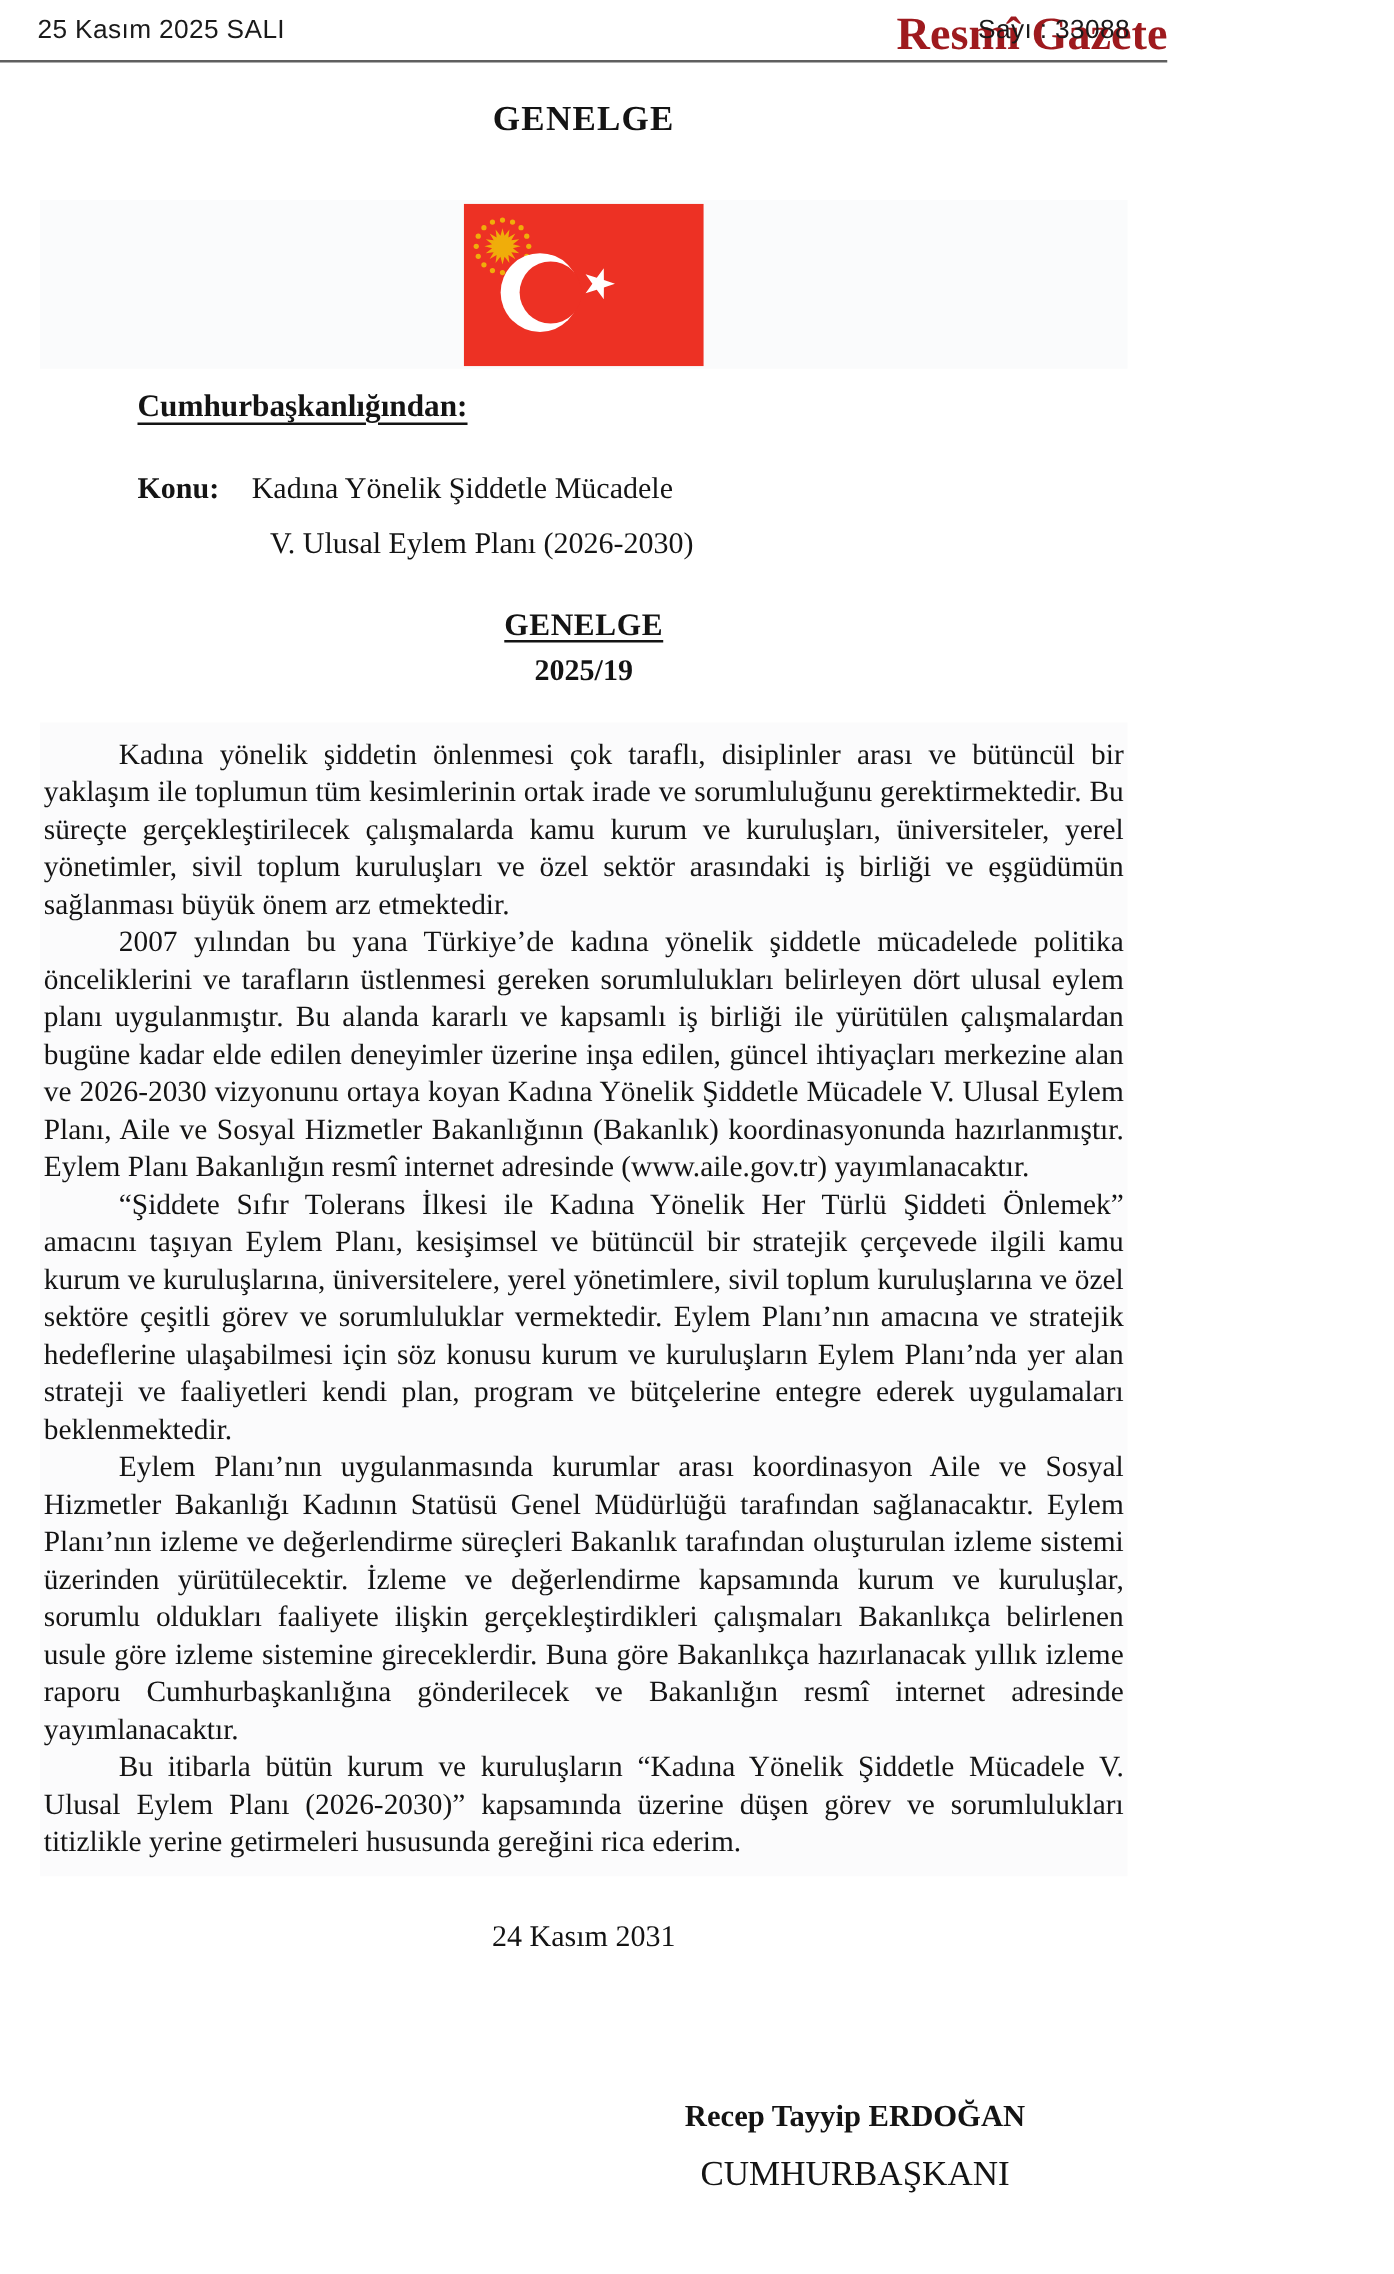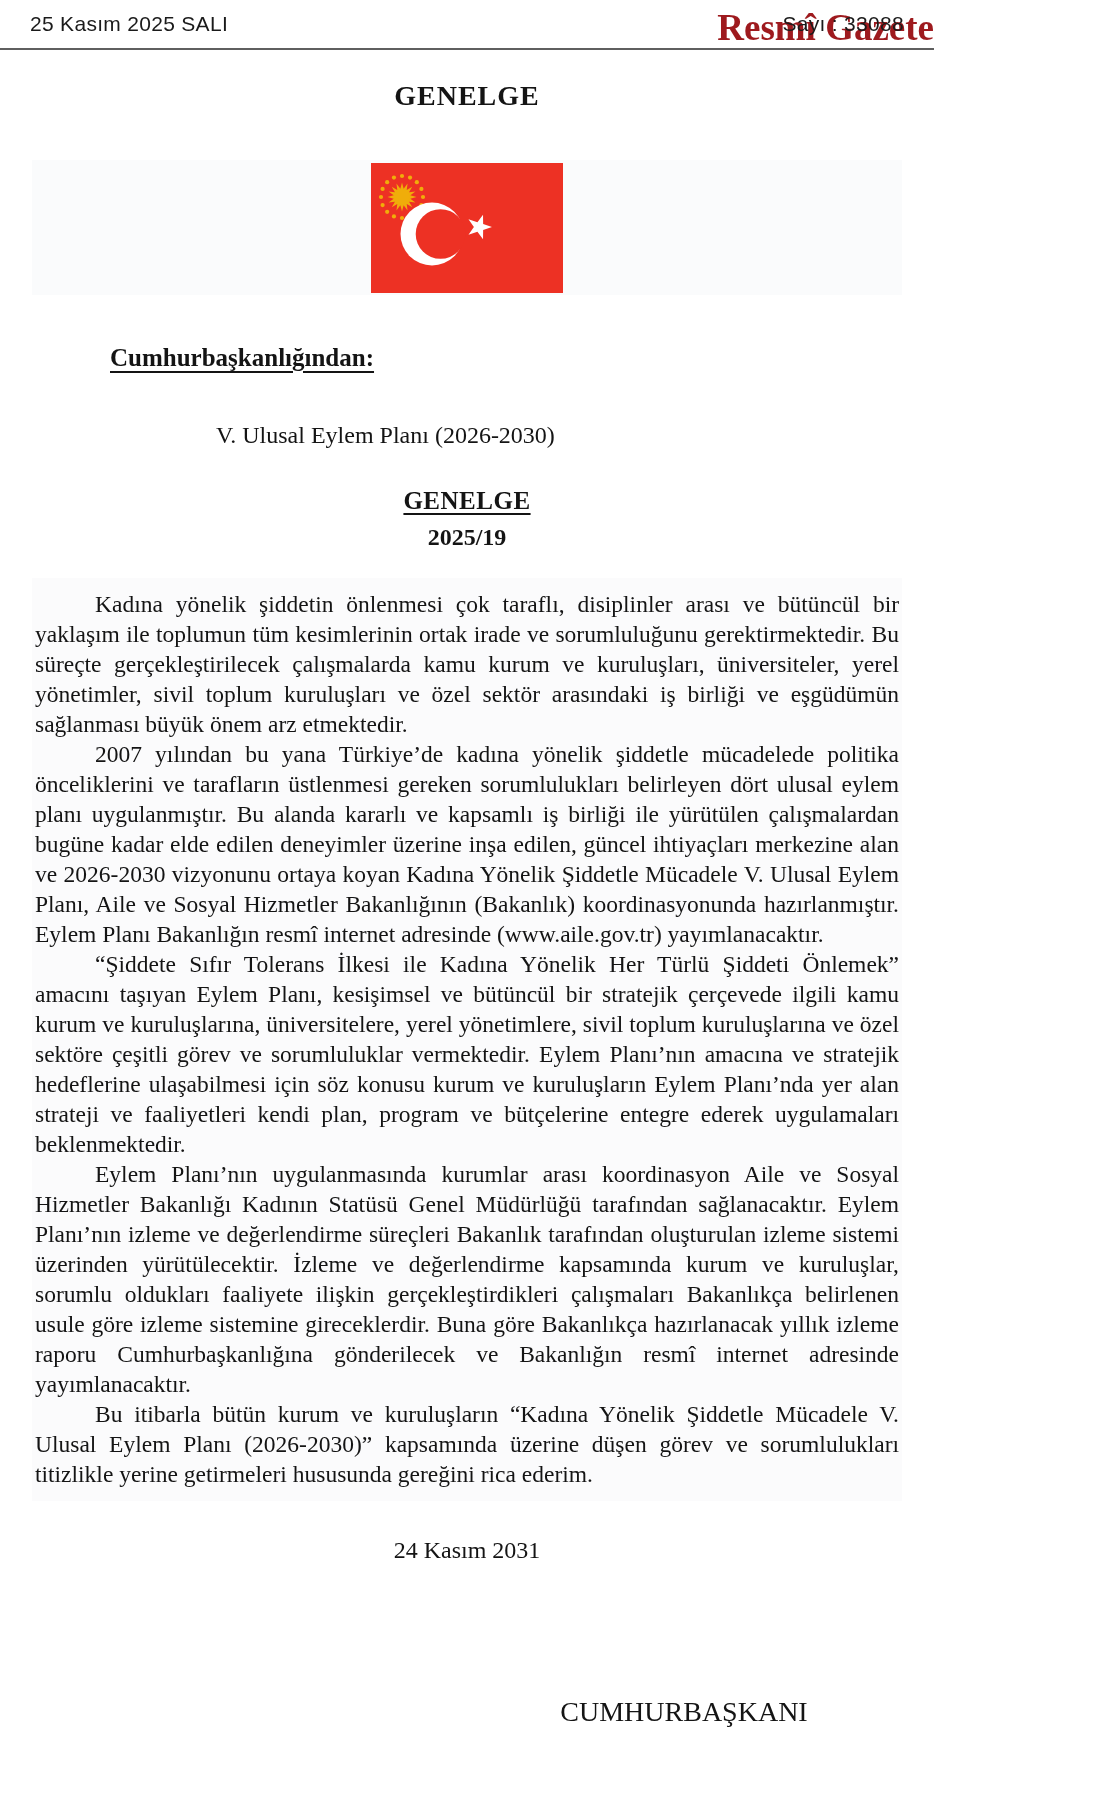--- a/index.html
+++ b/index.html
@@ -56,21 +56,21 @@
     position:absolute;top:160px;left:32px;right:32px;height:135px;
     background:var(--band-bg);
     display:flex;align-items:center;justify-content:center;
   }
   .flag-svg{display:block;width:192px;height:130px;}
   .f-red{fill:var(--flag-red);}
   .f-white{fill:var(--flag-white);}
   .f-gold{fill:var(--flag-gold);}
   
   .from-line{
-    position:absolute;top:344px;left:110px;
+    position:absolute;top:312px;left:110px;
     font-weight:bold;font-size:25px;
     text-decoration:underline;
     text-underline-offset:5px;
   }
   .subject-row1{position:absolute;top:378px;left:110px;font-size:24px;}
   .subject-label{font-weight:bold;margin-right:26px;}
   .subject-row2{position:absolute;top:422px;left:216px;font-size:24px;}
   
   .circular-title{
     position:absolute;top:487px;left:0;right:0;text-align:center;
@@ -148,32 +148,36 @@
       </g>
 
       <circle class="f-white" cx="61" cy="71" r="31.5"></circle>
       <circle class="f-red" cx="69.5" cy="71" r="24.8"></circle>
       <polygon class="f-white" points="121.00,64.00 112.13,67.00 112.02,76.36 106.42,68.85 97.48,71.64 102.90,64.00 97.48,56.36 106.42,59.15 112.02,51.64 112.13,61.00"></polygon>
     </svg>
   </div>
 
   <div class="from-line">Cumhurbaşkanlığından:</div>
 
+  <div class="subject-row1">
+    <span class="subject-label">Konu:</span><span>Kadına Yönelik Şiddetle Mücadele</span>
+  </div>
   <div class="subject-row2">V. Ulusal Eylem Planı (2026-2030)</div>
 
   <div class="circular-title">GENELGE</div>
   <div class="circular-number">2025/19</div>
 
   <div class="body-band">
     <p>Kadına yönelik şiddetin önlenmesi çok taraflı, disiplinler arası ve bütüncül bir yaklaşım ile toplumun tüm kesimlerinin ortak irade ve sorumluluğunu gerektirmektedir. Bu süreçte gerçekleştirilecek çalışmalarda kamu kurum ve kuruluşları, üniversiteler, yerel yönetimler, sivil toplum kuruluşları ve özel sektör arasındaki iş birliği ve eşgüdümün sağlanması büyük önem arz etmektedir.</p>
     <p>2007 yılından bu yana Türkiye’de kadına yönelik şiddetle mücadelede politika önceliklerini ve tarafların üstlenmesi gereken sorumlulukları belirleyen dört ulusal eylem planı uygulanmıştır. Bu alanda kararlı ve kapsamlı iş birliği ile yürütülen çalışmalardan bugüne kadar elde edilen deneyimler üzerine inşa edilen, güncel ihtiyaçları merkezine alan ve 2026-2030 vizyonunu ortaya koyan Kadına Yönelik Şiddetle Mücadele V. Ulusal Eylem Planı, Aile ve Sosyal Hizmetler Bakanlığının (Bakanlık) koordinasyonunda hazırlanmıştır. Eylem Planı Bakanlığın resmî internet adresinde (www.aile.gov.tr) yayımlanacaktır.</p>
     <p>“Şiddete Sıfır Tolerans İlkesi ile Kadına Yönelik Her Türlü Şiddeti Önlemek” amacını taşıyan Eylem Planı, kesişimsel ve bütüncül bir stratejik çerçevede ilgili kamu kurum ve kuruluşlarına, üniversitelere, yerel yönetimlere, sivil toplum kuruluşlarına ve özel sektöre çeşitli görev ve sorumluluklar vermektedir. Eylem Planı’nın amacına ve stratejik hedeflerine ulaşabilmesi için söz konusu kurum ve kuruluşların Eylem Planı’nda yer alan strateji ve faaliyetleri kendi plan, program ve bütçelerine entegre ederek uygulamaları beklenmektedir.</p>
     <p>Eylem Planı’nın uygulanmasında kurumlar arası koordinasyon Aile ve Sosyal Hizmetler Bakanlığı Kadının Statüsü Genel Müdürlüğü tarafından sağlanacaktır. Eylem Planı’nın izleme ve değerlendirme süreçleri Bakanlık tarafından oluşturulan izleme sistemi üzerinden yürütülecektir. İzleme ve değerlendirme kapsamında kurum ve kuruluşlar, sorumlu oldukları faaliyete ilişkin gerçekleştirdikleri çalışmaları Bakanlıkça belirlenen usule göre izleme sistemine gireceklerdir. Buna göre Bakanlıkça hazırlanacak yıllık izleme raporu Cumhurbaşkanlığına gönderilecek ve Bakanlığın resmî internet adresinde yayımlanacaktır.</p>
     <p>Bu itibarla bütün kurum ve kuruluşların “Kadına Yönelik Şiddetle Mücadele V. Ulusal Eylem Planı (2026-2030)” kapsamında üzerine düşen görev ve sorumlulukları titizlikle yerine getirmeleri hususunda gereğini rica ederim.</p>
   </div>
 
   <div class="doc-date">24 Kasım 2031</div>
 
   <div class="signature">
+    <div class="signature-name">Recep Tayyip ERDOĞAN</div>
     <div class="signature-title">CUMHURBAŞKANI</div>
   </div>
 
 </div>
 
 </body></html>

